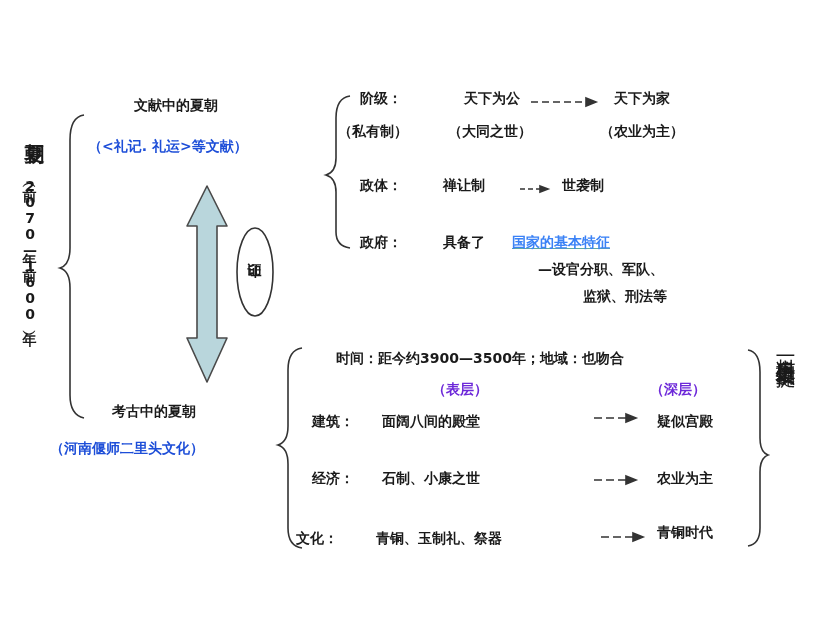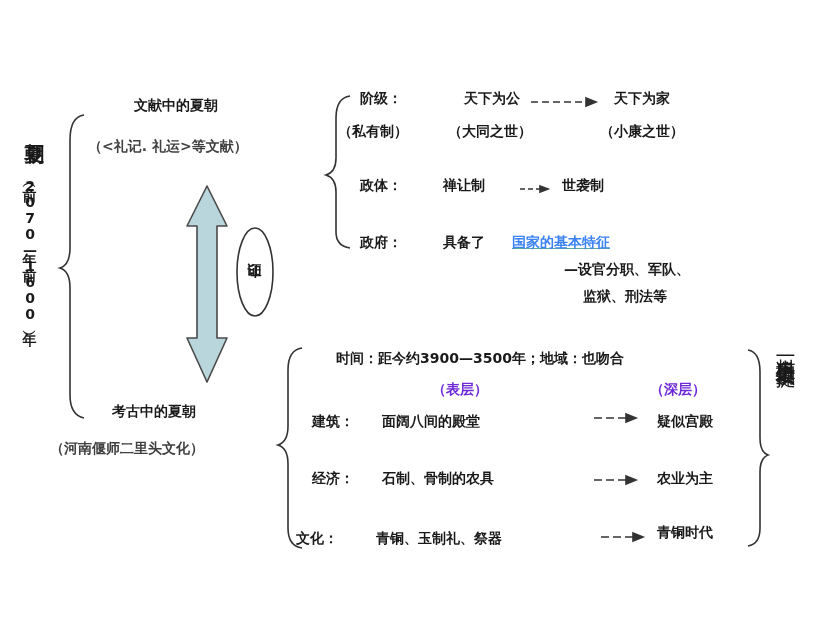--- a/index.html
+++ b/index.html
@@ -4,21 +4,21 @@
   <style>
     html, body { margin: 0; padding: 0; }
     body {
       width: 828px; height: 618px; background: #ffffff; position: relative; overflow: hidden;
       font-family: "DejaVu Sans", "Liberation Sans", sans-serif; color: #1a1a1a;
     }
     .abs { position: absolute; white-space: nowrap; }
     .b { font-weight: bold; }
     .t20 { font-size: 20px; }
     .t19 { font-size: 14px; }
-    .red { color: #404040; }
+    .red { color: #1d4ed8; }
     .blue { color: #6d28d9; }
     .teal { color: #3b82f6; text-decoration: underline; text-decoration-color: #5fa9a2; }
     .vert { writing-mode: vertical-rl; text-orientation: upright; letter-spacing: 0px; }
     svg.overlay { position: absolute; left: 0; top: 0; }
   </style>
 </head>
 <body>
 
 <div class="abs b t20 vert" style="left:22px; top:128px;">夏朝</div>
 <div class="abs b t19 vert" style="left:23px; top:178px; line-height:1;">（前2070年—前1600年）</div>
@@ -61,46 +61,46 @@
 </svg>
 
 <div class="abs b t19" style="left:134px; top:97px;">文献中的夏朝</div>
 <div class="abs b t19 red" style="left:88px; top:138px;">（&lt;礼记. 礼运&gt;等文献）</div>
 
 <div class="abs b t19" style="left:360px; top:90px;">阶级：</div>
 <div class="abs b t19" style="left:464px; top:90px;">天下为公</div>
 <div class="abs b t19" style="left:614px; top:90px;">天下为家</div>
 <div class="abs b t19" style="left:338px; top:123px;">（私有制）</div>
 <div class="abs b t19" style="left:448px; top:123px;">（大同之世）</div>
-<div class="abs b t19" style="left:600px; top:123px;">（小康之世）</div>
+<div class="abs b t19" style="left:600px; top:123px;">（农业为主）</div>
 
 <div class="abs b t19" style="left:360px; top:177px;">政体：</div>
 <div class="abs b t19" style="left:443px; top:177px;">禅让制</div>
 <div class="abs b t19" style="left:562px; top:177px;">世袭制</div>
 
 <div class="abs b t19" style="left:360px; top:234px;">政府：</div>
 <div class="abs b t19" style="left:443px; top:234px;">具备了</div>
 <div class="abs b t19 teal" style="left:512px; top:234px;">国家的基本特征</div>
-<div class="abs b t19" style="left:564px; top:261px;">—设官分职、军队、</div>
+<div class="abs b t19" style="left:538px; top:261px;">—设官分职、军队、</div>
 <div class="abs b t19" style="left:583px; top:288px;">监狱、刑法等</div>
 
 <div class="abs b t19 vert" style="left:246px; top:252px;">印证</div>
 
 <div class="abs b t19" style="left:112px; top:403px;">考古中的夏朝</div>
 <div class="abs b t19 red" style="left:50px; top:440px;">（河南偃师二里头文化）</div>
 
 <div class="abs b t19" style="left:312px; top:350px;margin-left:24px;">时间：距今约3900—3500年；地域：也吻合</div>
 <div class="abs b t19 blue" style="left:432px; top:381px;">（表层）</div>
 <div class="abs b t19 blue" style="left:650px; top:381px;">（深层）</div>
 
 <div class="abs b t19" style="left:312px; top:413px;">建筑：</div>
 <div class="abs b t19" style="left:382px; top:413px;">面阔八间的殿堂</div>
 <div class="abs b t19" style="left:657px; top:413px;">疑似宫殿</div>
 
 <div class="abs b t19" style="left:312px; top:470px;">经济：</div>
-<div class="abs b t19" style="left:382px; top:470px;">石制、骨制的农具</div>
+<div class="abs b t19" style="left:382px; top:470px;">石制、小康之世</div>
 <div class="abs b t19" style="left:657px; top:470px;">农业为主</div>
 
 <div class="abs b t19" style="left:296px; top:530px;">文化：</div>
 <div class="abs b t19" style="left:376px; top:530px;">青铜、玉制礼、祭器</div>
 <div class="abs b t19" style="left:657px; top:524px;">青铜时代</div>
 
 <div class="abs t20 vert" style="left:776px; top:352px; font-family:'DejaVu Serif','Liberation Serif',serif; line-height:1; letter-spacing:-1px;">提供夏朝历史一手史料</div>
 
 </body></html>

